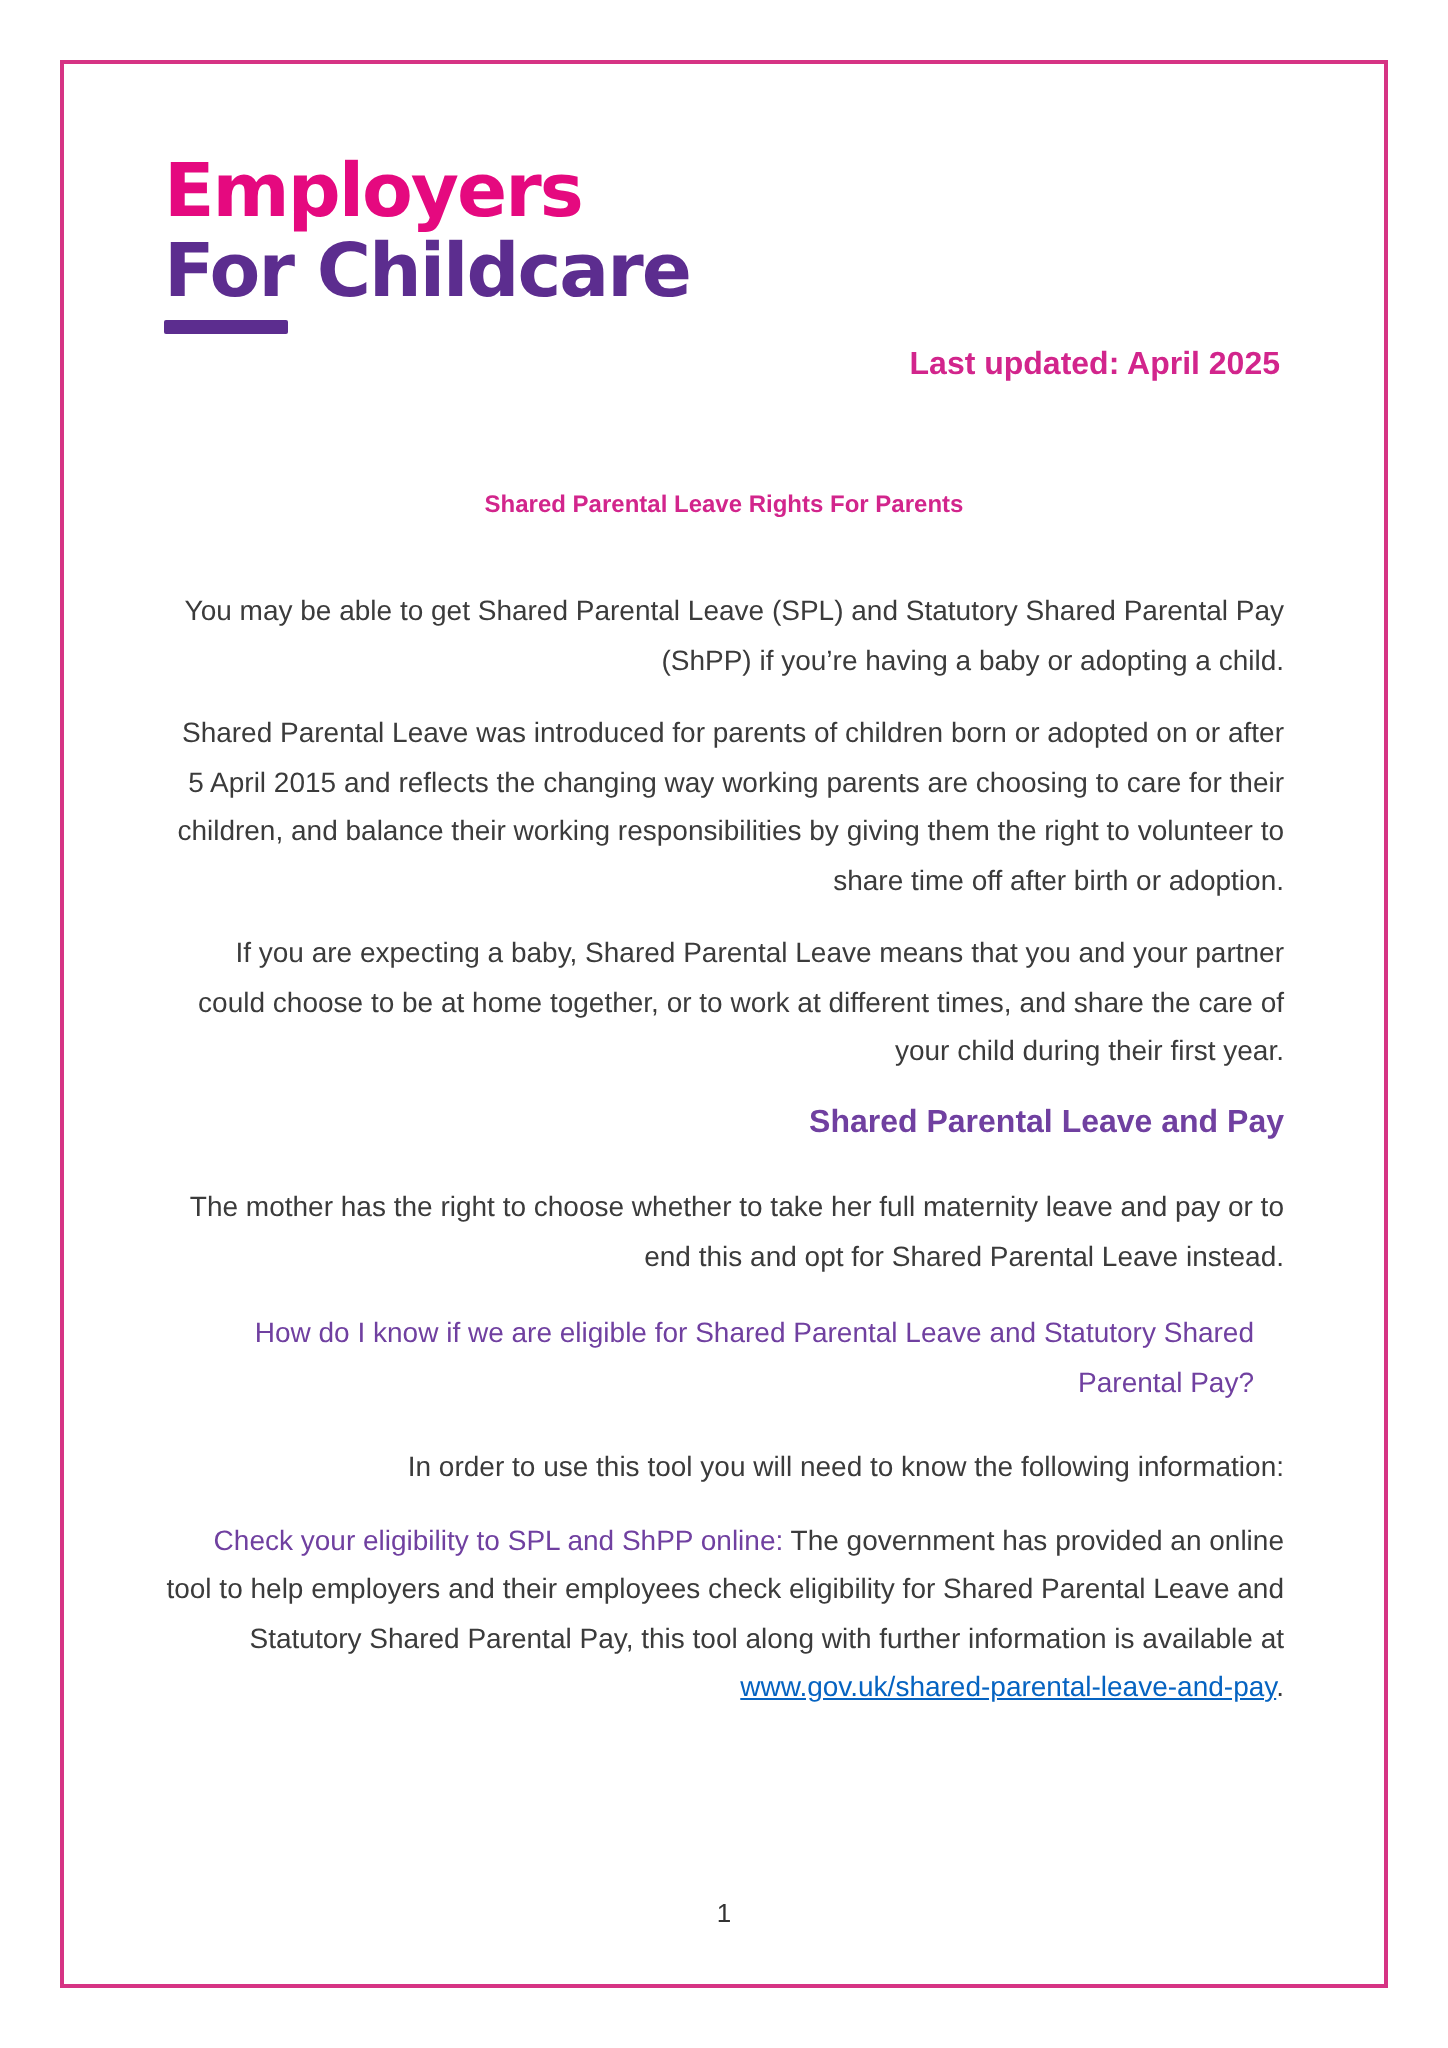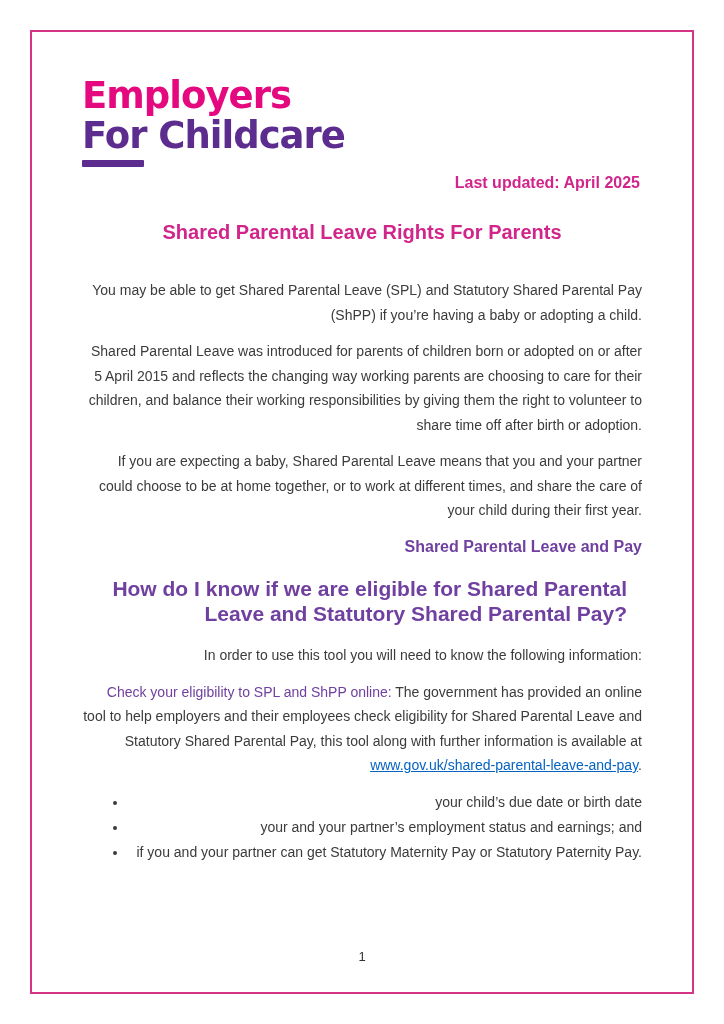--- a/index.html
+++ b/index.html
@@ -44,33 +44,33 @@
     width:62px;height:7px;margin-top:4px;
     background:var(--brand-purple);border-radius:1px;
   }
   .last-updated{
     position:absolute;right:2px;top:98px;
     font-weight:700;font-size:16px;
     color:var(--title-pink);
   }
   
   .doc-title{
-    margin:54px 0 0 0;
+    margin:78px 0 0 0;
     text-align:center;
-    font-size:20px;font-weight:700;
+    font-size:12px;font-weight:700;
     color:var(--title-pink);
   }
   .section-heading{
     margin:7px 0 17px 0;
     font-size:16px;font-weight:700;
     color:var(--heading-purple);
   }
   .question-heading{
     margin:14px 0 17px 0;
-    font-size:21px;font-weight:700;line-height:25px;
+    font-size:14px;font-weight:400;line-height:25px;
     color:var(--heading-purple);
     max-width:545px;
   }
   
   .body-copy{font-size:14px;line-height:24.5px;text-align:right;}
   .body-copy p{margin:0 0 12px 0;}
   .first-para{margin-top:34px !important;}
   .lead-in{color:var(--heading-purple);}
   a.doc-link{color:var(--link-blue);text-decoration:underline;cursor:pointer;}
   ul.info-list{
@@ -106,30 +106,26 @@
     <div class="body-copy">
 
       <p class="first-para">You may be able to get Shared Parental Leave (SPL) and Statutory Shared Parental Pay (ShPP) if you’re having a baby or adopting a child.</p>
 
       <p>Shared Parental Leave was introduced for parents of children born or adopted on or after 5 April 2015 and reflects the changing way working parents are choosing to care for their children, and balance their working responsibilities by giving them the right to volunteer to share time off after birth or adoption.</p>
 
       <p>If you are expecting a baby, Shared Parental Leave means that you and your partner could choose to be at home together, or to work at different times, and share the care of your child during their first year.</p>
 
       <h2 class="section-heading">Shared Parental Leave and Pay</h2>
 
+      <p>The mother has the right to choose whether to take her full maternity leave and pay or to end this and opt for Shared Parental Leave instead.</p>
 
       <h2 class="question-heading">How do I know if we are eligible for Shared Parental Leave and Statutory Shared Parental Pay?</h2>
 
       <p>In order to use this tool you will need to know the following information:</p>
 
       <p><span class="lead-in">Check your eligibility to SPL and ShPP online:</span><span> The government has provided an online tool to help employers and their employees check eligibility for Shared Parental Leave and Statutory Shared Parental Pay, this tool along with further information is available at </span><a class="doc-link">www.gov.uk/shared-parental-leave-and-pay</a><span>.</span></p>
 
-      <ul class="info-list">
-        <li>your child’s due date or birth date</li>
-        <li>your and your partner’s employment status and earnings; and</li>
-        <li>if you and your partner can get Statutory Maternity Pay or Statutory Paternity Pay.</li>
-      </ul>
 
     </div>
 
     <div class="page-number">1</div>
   </div>
 </div>
 
 </body></html>

